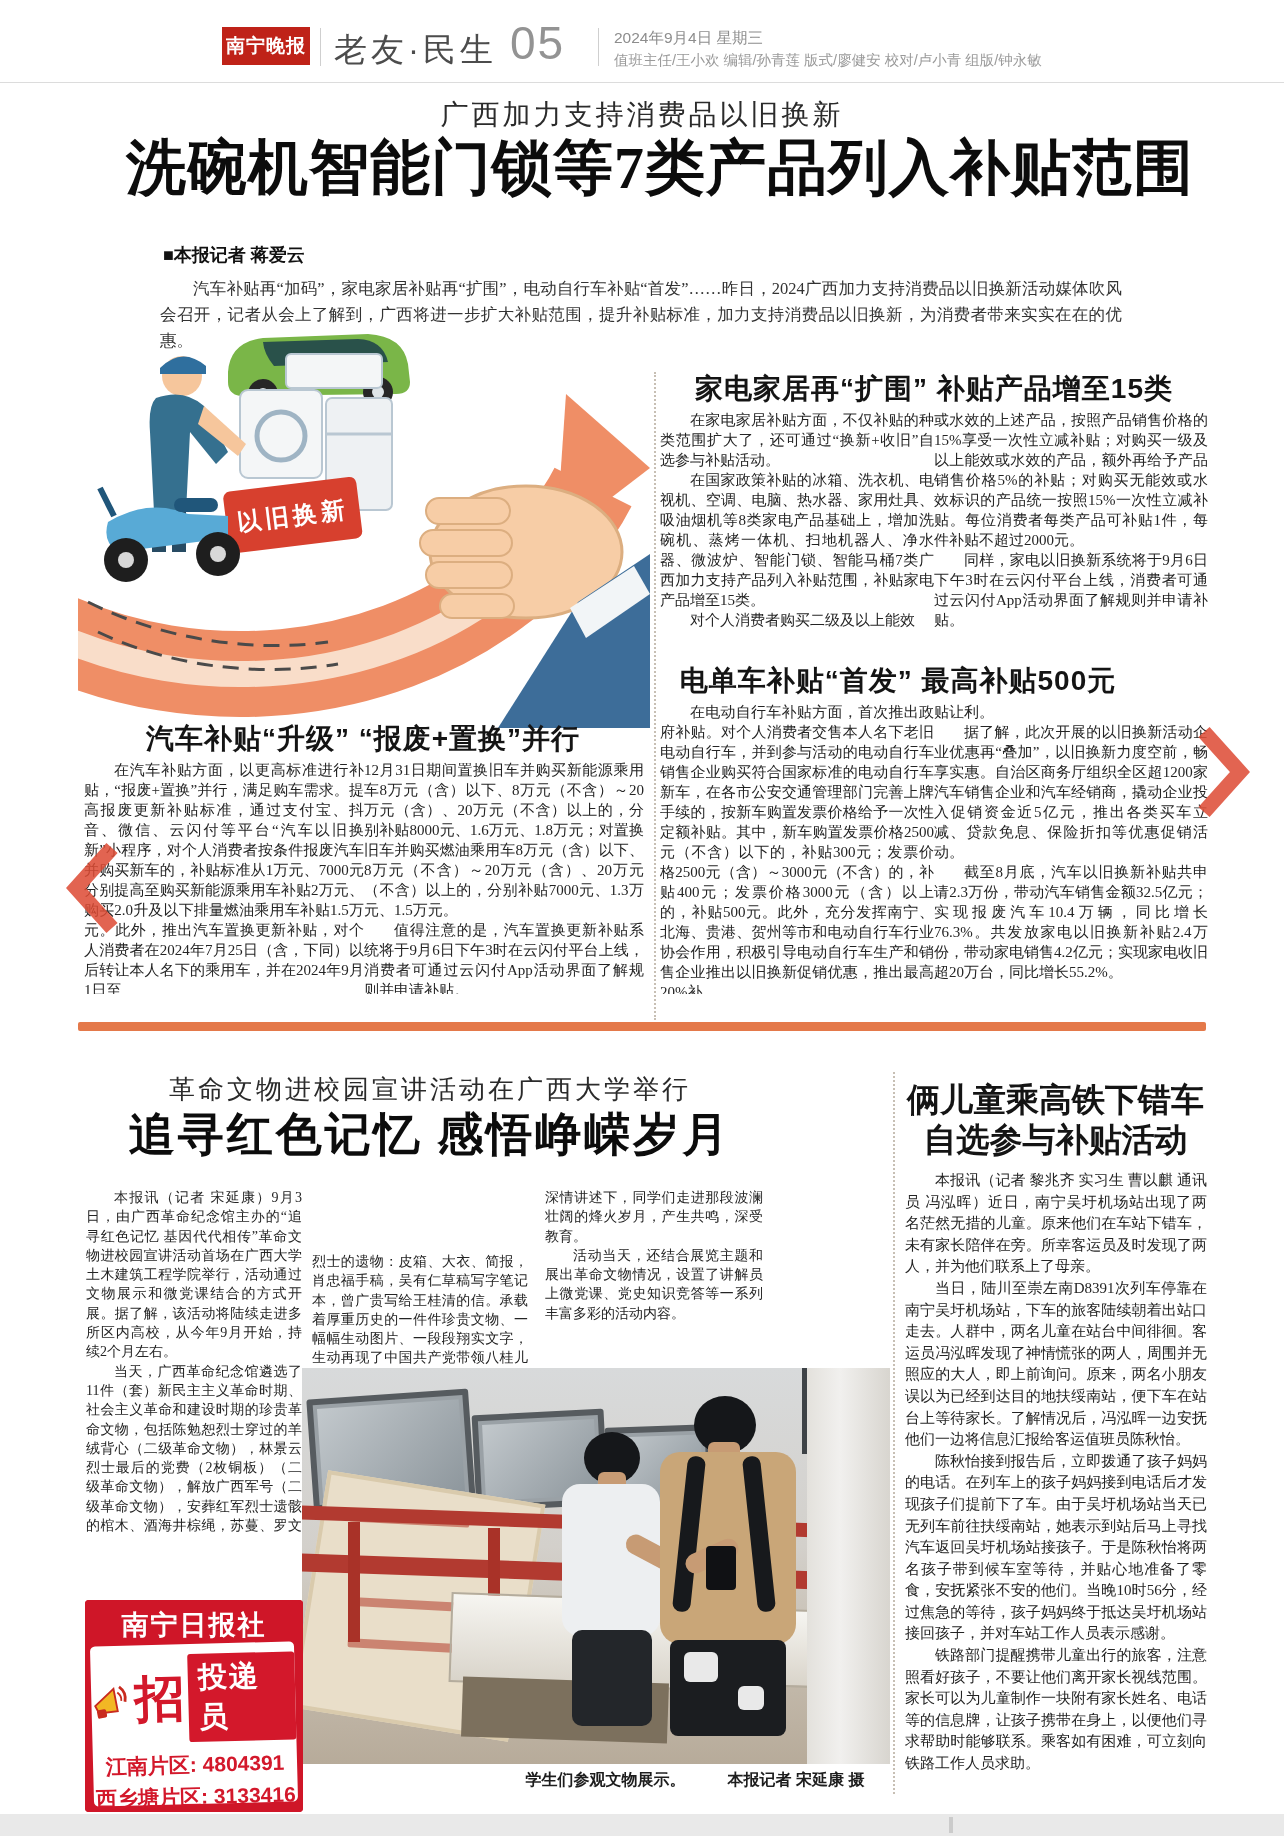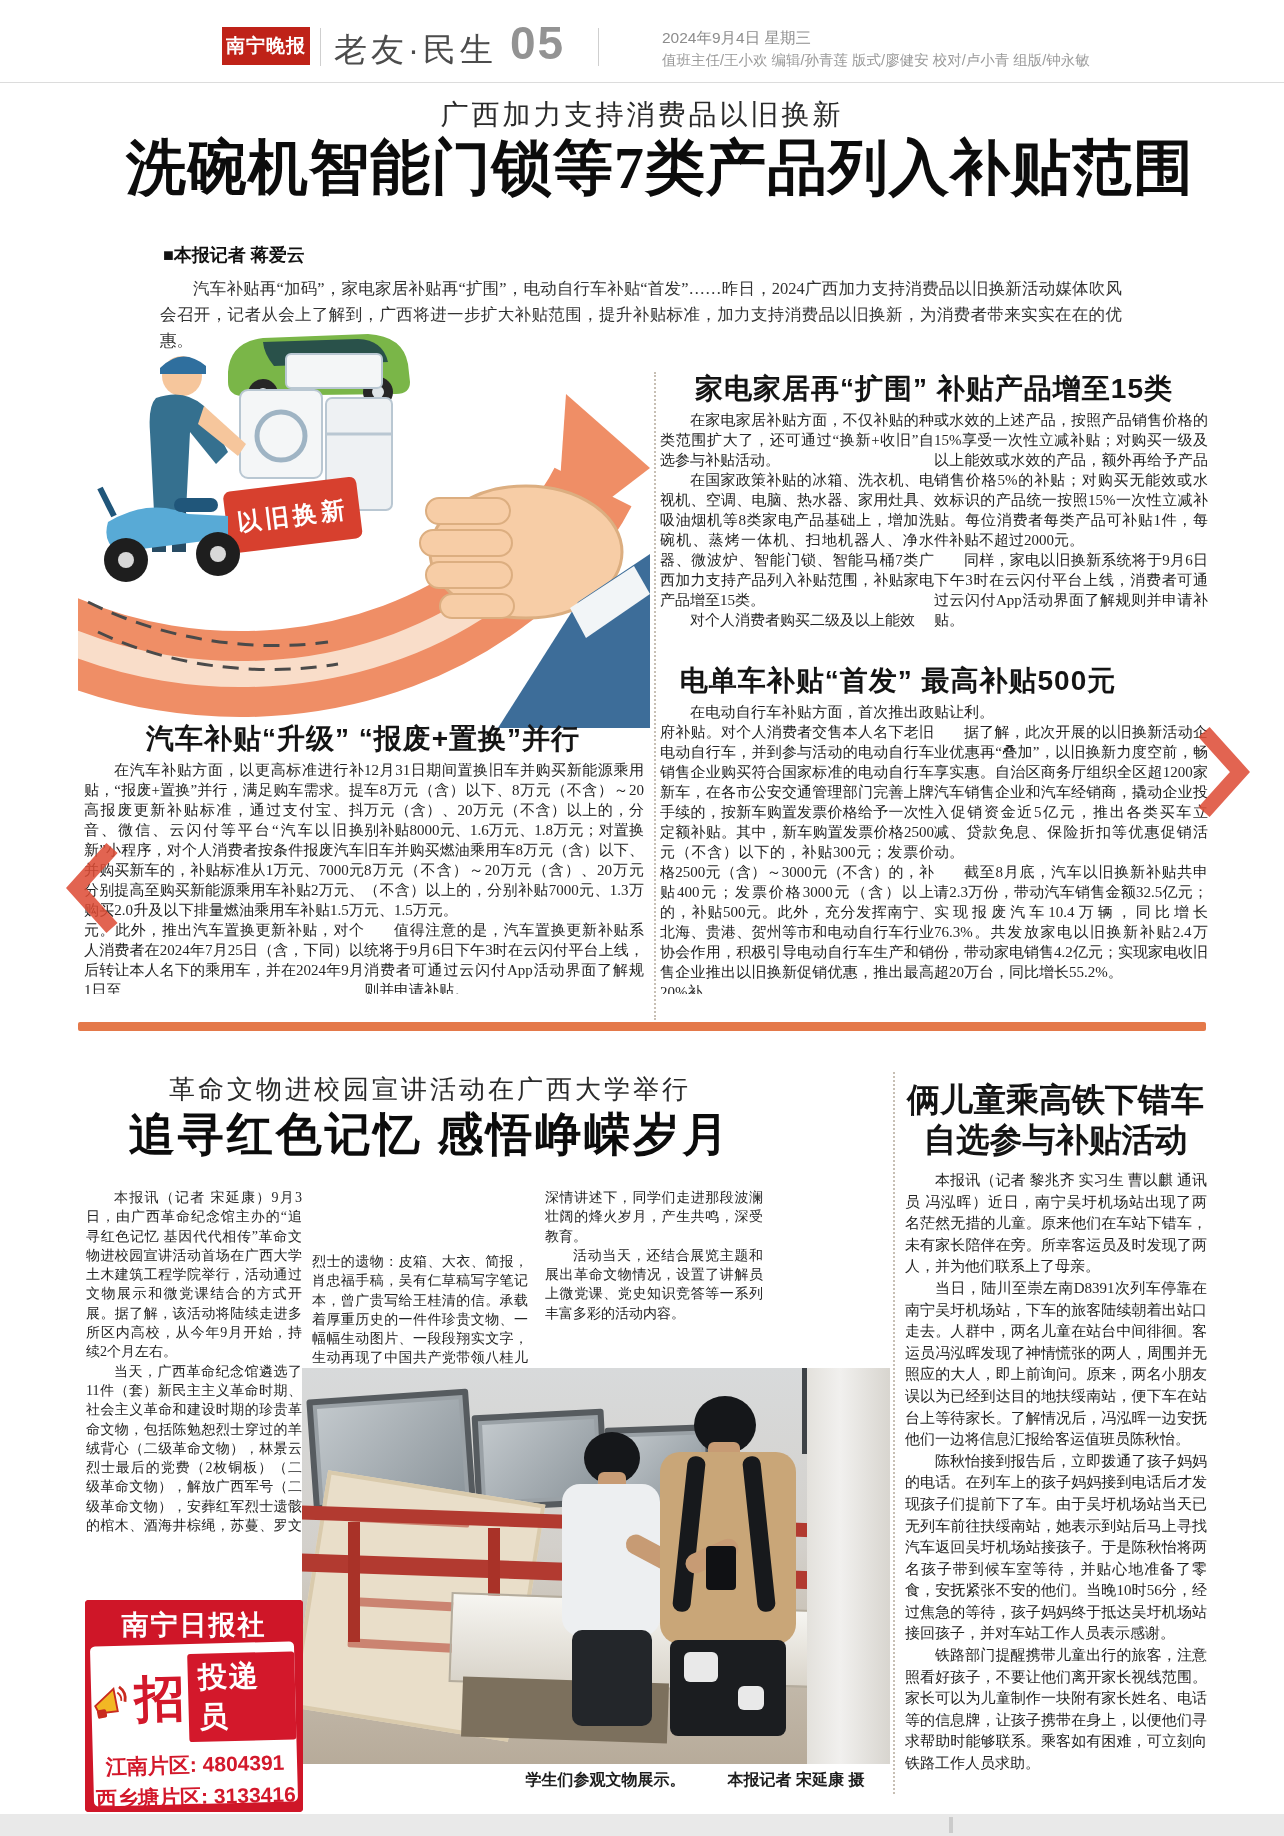--- a/index.html
+++ b/index.html
@@ -6,22 +6,22 @@
   .page{position:relative;width:1284px;height:1836px;background:#fff;overflow:hidden;
         font-family:"Liberation Serif","DejaVu Serif",serif;color:#222;}
   .abs{position:absolute;}
   .sans{font-family:"Liberation Sans","DejaVu Sans",sans-serif;}
   
   .logo-box{left:222px;top:27px;width:88px;height:38px;background:#bf2218;color:#fff;
             display:flex;align-items:center;justify-content:center;font-weight:700;
             font-size:19px;letter-spacing:1px;}
   .vrule{width:1px;background:#cfcfcf;}
   .section-name{left:334px;top:28px;font-size:33px;color:#4c4c4c;letter-spacing:4px;font-weight:500;}
-  .page-no{left:510px;top:16px;font-size:46px;color:#939393;font-weight:700;letter-spacing:2px;}
-  .head-meta{left:614px;top:26px;color:#8d8d8d;font-size:15.5px;line-height:23px;margin-left:48px;}
+  .page-no{left:510px;top:16px;font-size:46px;color:#939393;font-weight:400;letter-spacing:2px;}
+  .head-meta{left:614px;top:26px;color:#8d8d8d;font-size:15.5px;line-height:23px;}
   .head-rule{left:0;top:82px;width:1284px;height:1px;background:#dcdcdc;}
   
   .kicker{left:0;top:96px;width:1284px;text-align:center;font-size:28px;color:#2b2b2b;letter-spacing:3px;}
   .main-headline{left:10px;top:128px;width:1284px;text-align:center;font-size:60px;font-weight:900;
                  color:#0c0c0c;letter-spacing:1px;padding-left:8px;}
   .byline{left:163px;top:243px;font-size:18px;font-weight:700;color:#111;}
   .intro{left:160px;top:276px;width:962px;font-size:16.5px;line-height:26px;text-align:justify;
          text-indent:2em;color:#333;}
   
   .sec-title{font-weight:700;font-size:28px;color:#141414;text-align:center;letter-spacing:1px;}

